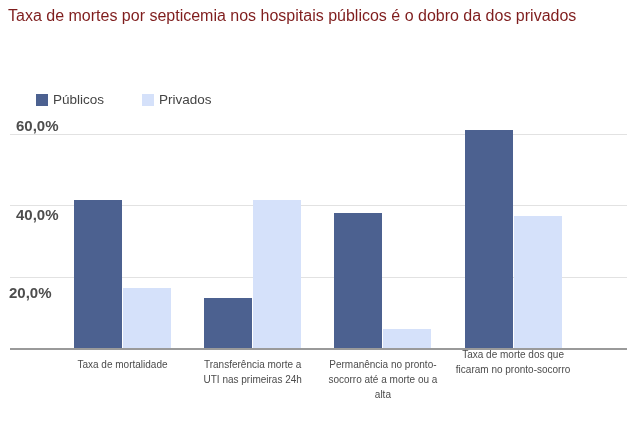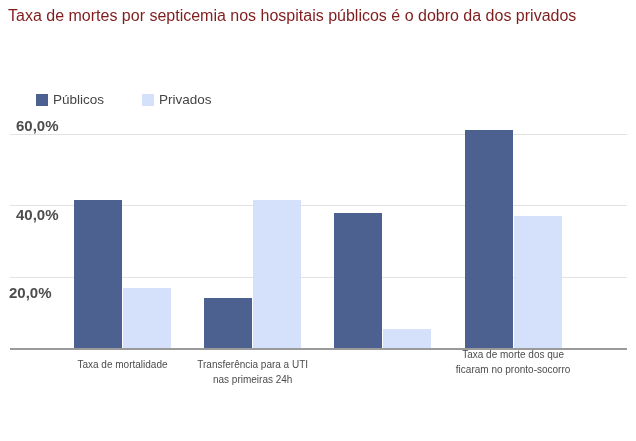--- a/index.html
+++ b/index.html
@@ -76,21 +76,22 @@
       <div class="tick-label" style="left: 9px; top: 260.4px; margin-top: 24px;">20,0%</div>
       <div class="gridline" style="left: 10px; width: 617px; top: 205.3px; background: rgb(226, 226, 226);"></div>
       <div class="tick-label" style="left: 16px; top: 206px;">40,0%</div>
       <div class="gridline" style="left: 10px; width: 617px; top: 133.7px; background: rgb(226, 226, 226);"></div>
       <div class="tick-label" style="left: 16px; top: 117.2px;">60,0%</div>
       <div class="bar" style="left: 74px; width: 48px; top: 199.9px; height: 148.6px; background: rgb(76, 97, 144);"></div>
       <div class="bar" style="left: 123px; width: 48px; top: 287.6px; height: 60.9px; background: rgb(213, 225, 250);"></div>
       <div class="cat-label" style="left: 64.5px; width: 116px; top: 357px;">Taxa de mortalidade</div>
       <div class="bar" style="left: 204.2px; width: 48px; top: 298.4px; height: 50.1px; background: rgb(76, 97, 144);"></div>
       <div class="bar" style="left: 253.2px; width: 48px; top: 199.9px; height: 148.6px; background: rgb(213, 225, 250);"></div>
-      <div class="cat-label" style="left: 194.7px; width: 116px; top: 357px;">Transferência para a UTI nas primeiras 24h</div>
+      <div class="cat-label" style="left: 194.7px; width: 116px; top: 357px;">Transferência morte a UTI nas primeiras 24h</div>
       <div class="bar" style="left: 334.4px; width: 48px; top: 212.5px; height: 136px; background: rgb(76, 97, 144);"></div>
       <div class="bar" style="left: 383.4px; width: 48px; top: 328.8px; height: 19.7px; background: rgb(213, 225, 250);"></div>
+      <div class="cat-label" style="left: 324.9px; width: 116px; top: 357px;">Permanência no pronto-socorro até a morte ou a alta</div>
       <div class="bar" style="left: 464.6px; width: 48px; top: 130.1px; height: 218.4px; background: rgb(76, 97, 144);"></div>
       <div class="bar" style="left: 513.6px; width: 48px; top: 216px; height: 132.5px; background: rgb(213, 225, 250);"></div>
       <div class="cat-label" style="left: 455.1px; width: 116px; top: 347px;">Taxa de morte dos que ficaram no pronto-socorro</div>
       <div class="axis-line" style="left: 10px; width: 617px; top: 348px; background: rgb(154, 154, 154);"></div>
     </div>
 </div>
 
 </body></html>

